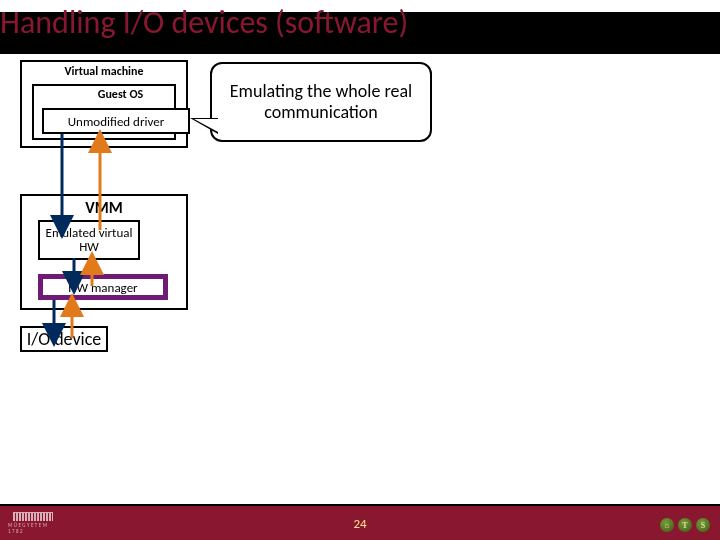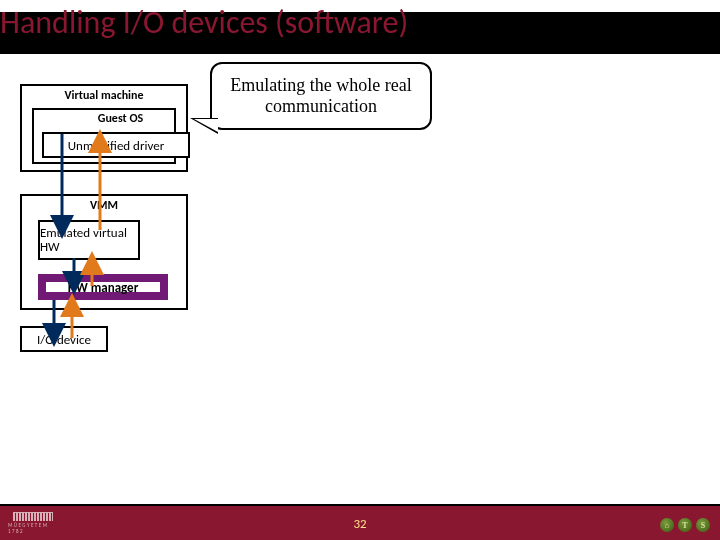--- a/index.html
+++ b/index.html
@@ -2,34 +2,34 @@
 <html><head>
 <meta charset="utf-8">
 <style>
   * { box-sizing: border-box; margin: 0; padding: 0; }
   html, body { width: 720px; height: 540px; font-family: "Segoe UI", Calibri, Arial, sans-serif; background: #fff; overflow: hidden; }
   .slide { position: relative; width: 720px; height: 540px; }
 
   .title-bar { position: absolute; left: 0; top: 12px; width: 720px; height: 42px; background: #000; }
   .title-text { position: absolute; left: 0; top: 3px; width: 720px; text-align: left; font-size: 32px; color: #8a1730; font-weight: 400; }
 
-  .vm-outer { position: absolute; left: 20px; top: 60px; width: 168px; height: 88px; border: 2px solid #000; background: #fff; margin-top: 24px; }
+  .vm-outer { position: absolute; left: 20px; top: 60px; width: 168px; height: 88px; border: 2px solid #000; background: #fff; }
   .vm-outer .lbl-top { position: absolute; left: 0; top: 2px; width: 100%; text-align: center; font-size: 12px; font-weight: 700; color: #000; }
   .guest-os { position: absolute; left: 10px; top: 22px; width: 144px; height: 56px; border: 2px solid #000; background: #fff; }
   .guest-os .lbl-top { position: absolute; left: 0; top: 1px; width: 100%; text-align: center; font-size: 12px; font-weight: 600; color: #000; padding-left: 33px; }
   .driver { position: absolute; left: 8px; top: 22px; width: 148px; height: 26px; border: 2px solid #000; background: #fff; display: flex; align-items: center; justify-content: center; font-size: 13px; font-weight: 500; color: #000; }
 
   .vmm-outer { position: absolute; left: 20px; top: 194px; width: 168px; height: 116px; border: 2px solid #000; background: #fff; }
-  .vmm-outer .lbl-top { position: absolute; left: 0; top: 2px; width: 100%; text-align: center; font-size: 12px; font-weight: 600; color: #000; }
-  .emu-hw { position: absolute; left: 16px; top: 24px; width: 102px; height: 40px; border: 2px solid #000; background: #fff; display: flex; align-items: center; justify-content: center; font-size: 13px; line-height: 1.1; font-weight: 500; color: #000; }
-  .hw-mgr { position: absolute; left: 16px; top: 78px; width: 130px; height: 26px; border: 8px solid #701a75; background: #fff; display: flex; align-items: center; justify-content: center; font-size: 13px; font-weight: 700; color: #000; }
+  .vmm-outer .lbl-top { position: absolute; left: 0; top: 2px; width: 100%; text-align: center; font-size: 16px; font-weight: 600; color: #000; }
+  .emu-hw { position: absolute; left: 16px; top: 24px; width: 102px; height: 40px; border: 2px solid #000; background: #fff; display: flex; align-items: center; justify-content: center; text-align: center; font-size: 13px; line-height: 1.1; font-weight: 500; color: #000; }
+  .hw-mgr { position: absolute; left: 16px; top: 78px; width: 130px; height: 26px; border: 5px solid #701a75; background: #fff; display: flex; align-items: center; justify-content: center; font-size: 13px; font-weight: 400; color: #000; }
 
-  .io-dev { position: absolute; left: 20px; top: 326px; width: 88px; height: 26px; border: 2px solid #000; background: #fff; display: flex; align-items: center; justify-content: center; font-size: 13px; font-weight: 500; color: #000; }
+  .io-dev { position: absolute; left: 20px; top: 326px; width: 88px; height: 26px; border: 2px solid #000; background: #fff; display: flex; align-items: center; justify-content: center; font-size: 18px; font-weight: 500; color: #000; }
 
-  .callout-box { position: absolute; left: 210px; top: 62px; width: 222px; height: 68px; background: #fff; border: 2px solid #000; border-radius: 12px; display: flex; align-items: center; justify-content: center; text-align: center; font-size: 18px; line-height: 1.15; color: #000; padding: 4px 8px; font-family: Liberation Serif, serif; }
+  .callout-box { position: absolute; left: 210px; top: 62px; width: 222px; height: 80px; background: #fff; border: 2px solid #000; border-radius: 12px; display: flex; align-items: center; justify-content: center; text-align: center; font-size: 18px; line-height: 1.15; color: #000; padding: 4px 8px; }
   .callout-tail { position: absolute; left: 190px; top: 118px; width: 30px; height: 18px; }
   .callout-tail::before { content: ""; position: absolute; left: 0; top: 0; width: 0; height: 0; border-right: 28px solid #000; border-bottom: 16px solid transparent; }
   .callout-tail::after { content: ""; position: absolute; left: 4px; top: 1px; width: 0; height: 0; border-right: 24px solid #fff; border-bottom: 13px solid transparent; }
 
   .footer-band { position: absolute; left: 0; bottom: 0; width: 720px; height: 34px; background: #8a1730; }
   .footer-line { position: absolute; left: 0; bottom: 34px; width: 720px; height: 2px; background: #000; }
   .page-num { position: absolute; left: 0; bottom: 9px; width: 720px; text-align: center; font-size: 13px; color: #ffe28a; }
 
   .logo-left { position: absolute; left: 8px; bottom: 6px; width: 50px; height: 22px; display: flex; flex-direction: column; align-items: center; }
   .logo-left .bld { width: 40px; height: 14px; background: repeating-linear-gradient(90deg, #d9b0b8 0 2px, #8a1730 2px 3px); border-top: 1px solid #d9b0b8; }
@@ -80,21 +80,21 @@
     <line x1="62" y1="134" x2="62" y2="230" stroke="#002a5c" stroke-width="3" marker-end="url(#ah-nv)"></line>
     <line x1="100" y1="230" x2="100" y2="138" stroke="#e07a1a" stroke-width="3" marker-end="url(#ah-or)"></line>
     <line x1="74" y1="258" x2="74" y2="286" stroke="#002a5c" stroke-width="3" marker-end="url(#ah-nv)"></line>
     <line x1="92" y1="286" x2="92" y2="260" stroke="#e07a1a" stroke-width="3" marker-end="url(#ah-or)"></line>
     <line x1="54" y1="300" x2="54" y2="338" stroke="#002a5c" stroke-width="3" marker-end="url(#ah-nv)"></line>
     <line x1="72" y1="338" x2="72" y2="302" stroke="#e07a1a" stroke-width="3" marker-end="url(#ah-or)"></line>
   </svg>
 
   <div class="footer-line"></div>
   <div class="footer-band"></div>
-  <div class="page-num">32</div>
+  <div class="page-num">24</div>
 
   <div class="logo-left">
     <div class="bld"></div>
     <div class="txt">MŰEGYETEM 1782</div>
   </div>
 
   <div class="logo-right">
     <div class="dot">⌂</div>
     <div class="dot">T</div>
     <div class="dot">S</div>

